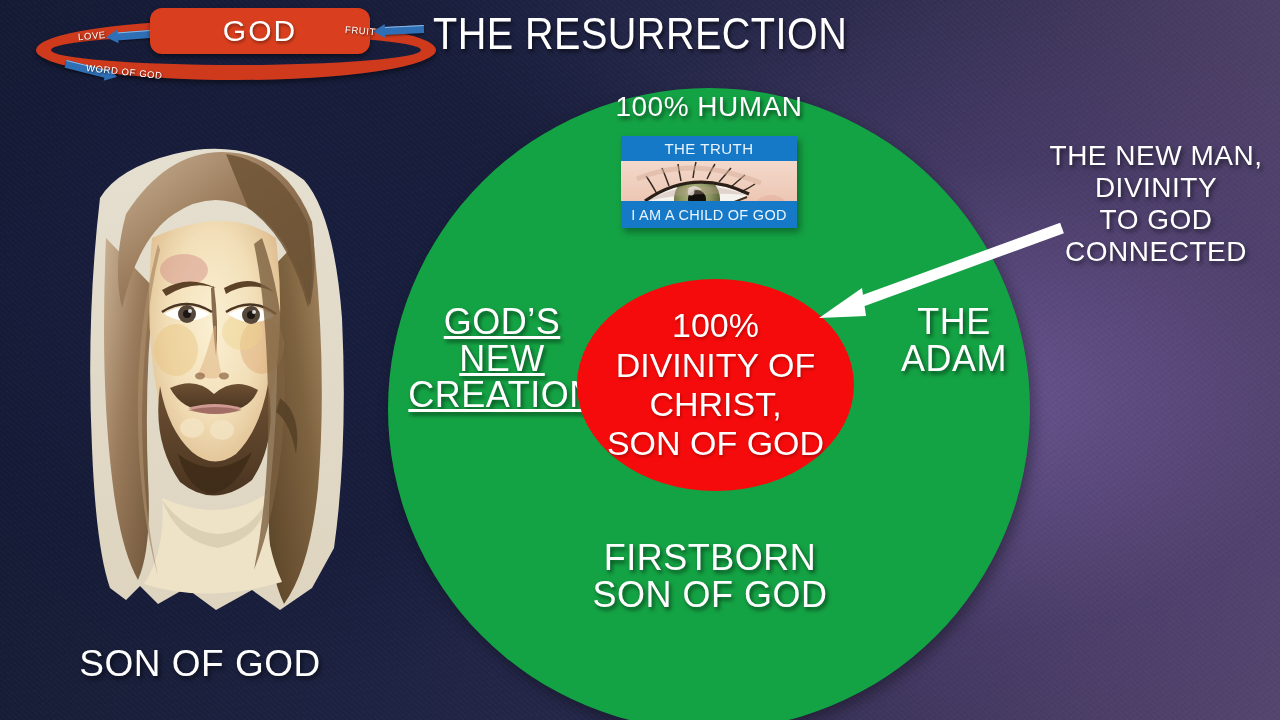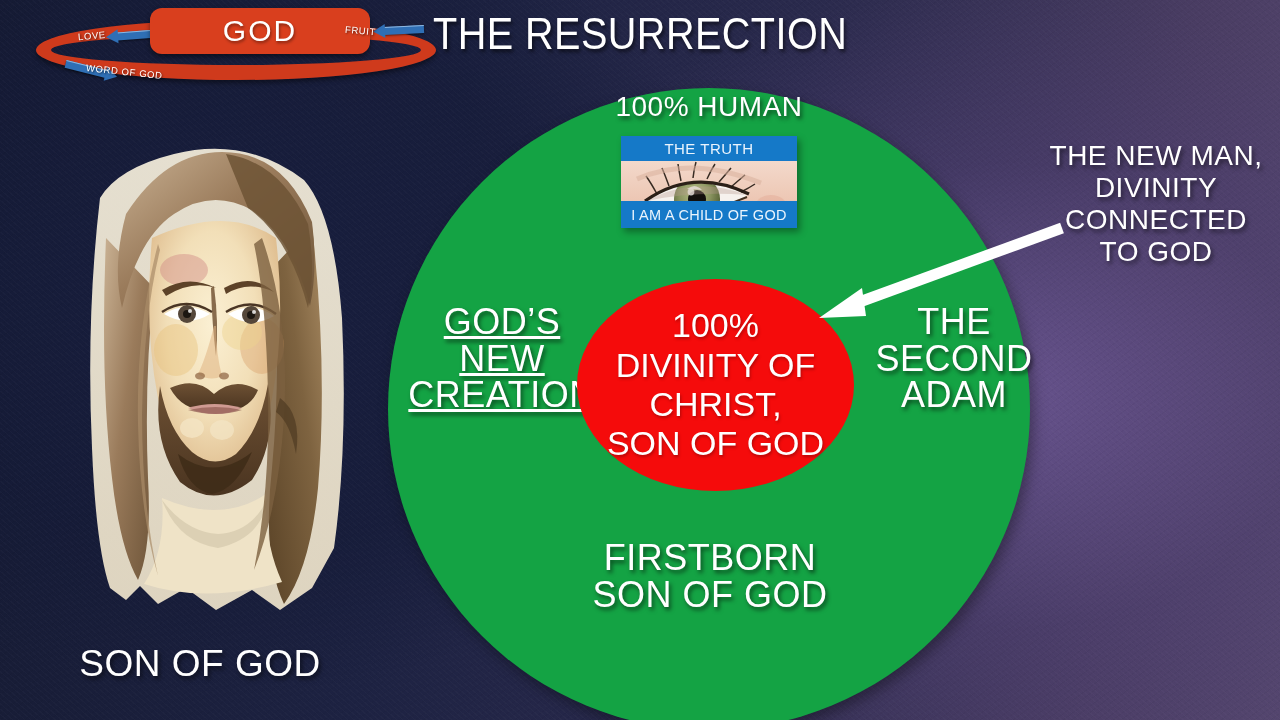--- a/index.html
+++ b/index.html
@@ -240,21 +240,20 @@
   <div id="lbl100human" class="wtxt">100% HUMAN</div>
 
   <div id="lblGodsNew" class="wtxt">
     <div>GOD’S</div>
     <div>NEW</div>
     <div>CREATION</div>
   </div>
 
   <div id="lblSecondAdam" class="wtxt">
     <div>THE</div>
-    <div>SECOND</div>
     <div>ADAM</div>
   </div>
 
   <div id="lblFirstborn" class="wtxt">
     <div>FIRSTBORN</div>
     <div>SON OF GOD</div>
   </div>
 
   <div id="truthCard">
     <div id="truthTop">THE TRUTH</div>
@@ -320,17 +319,17 @@
     <g filter="none">
       <polygon points="1062,224 1070,234 858,311 866,322 820,319 850,290 853,302" fill="#ffffff" opacity="0"></polygon>
     </g>
     <line x1="1062" y1="228" x2="854" y2="304" stroke="#ffffff" stroke-width="11" stroke-linecap="butt"></line>
     <polygon points="819,318 862,288 866,316" fill="#ffffff"></polygon>
   </svg>
 
   <div id="newMan" class="wtxt">
     <div>THE NEW MAN,</div>
     <div>DIVINITY</div>
+    <div>TO GOD</div>
     <div>CONNECTED</div>
-    <div>TO GOD</div>
   </div>
 
 </div>
 
 </body></html>

